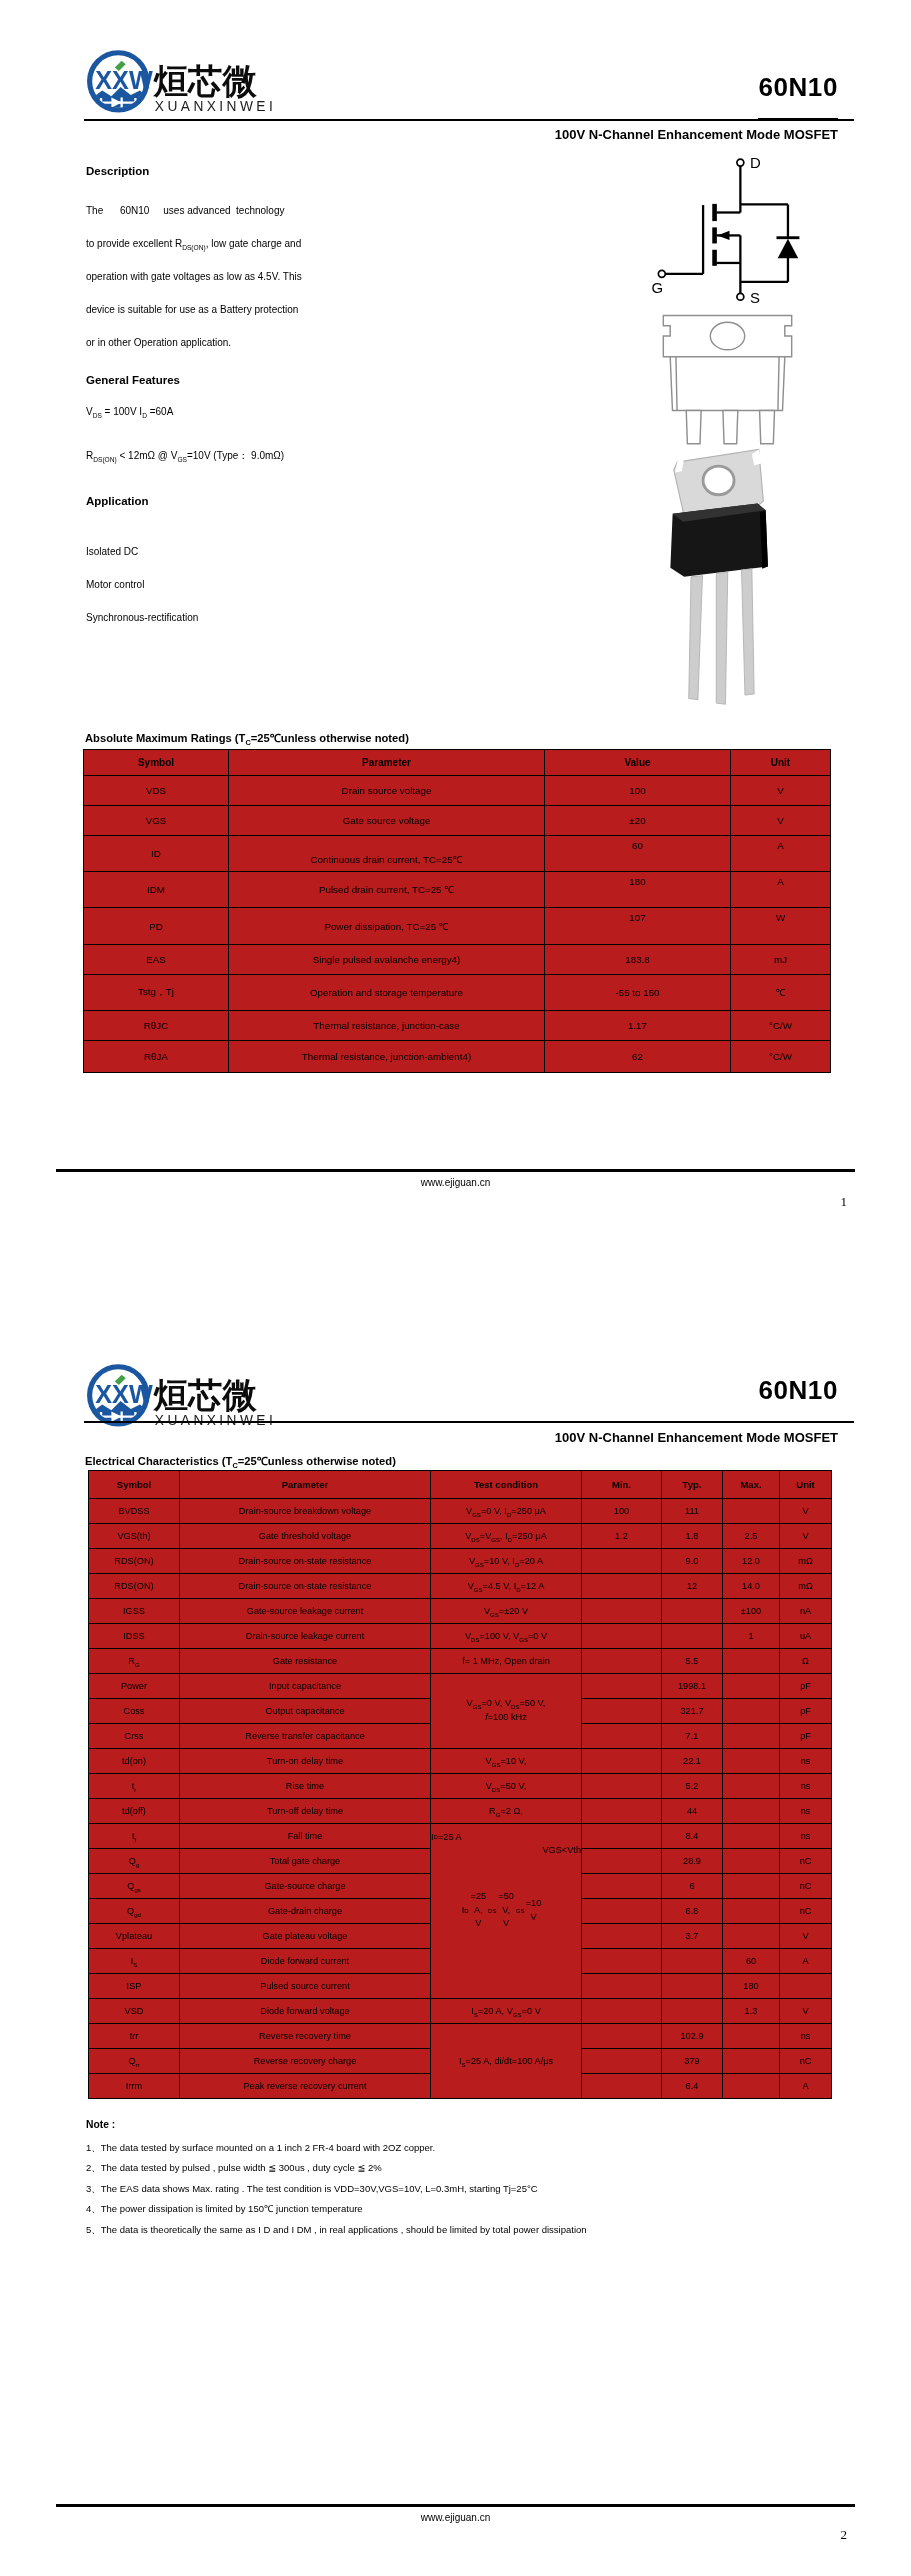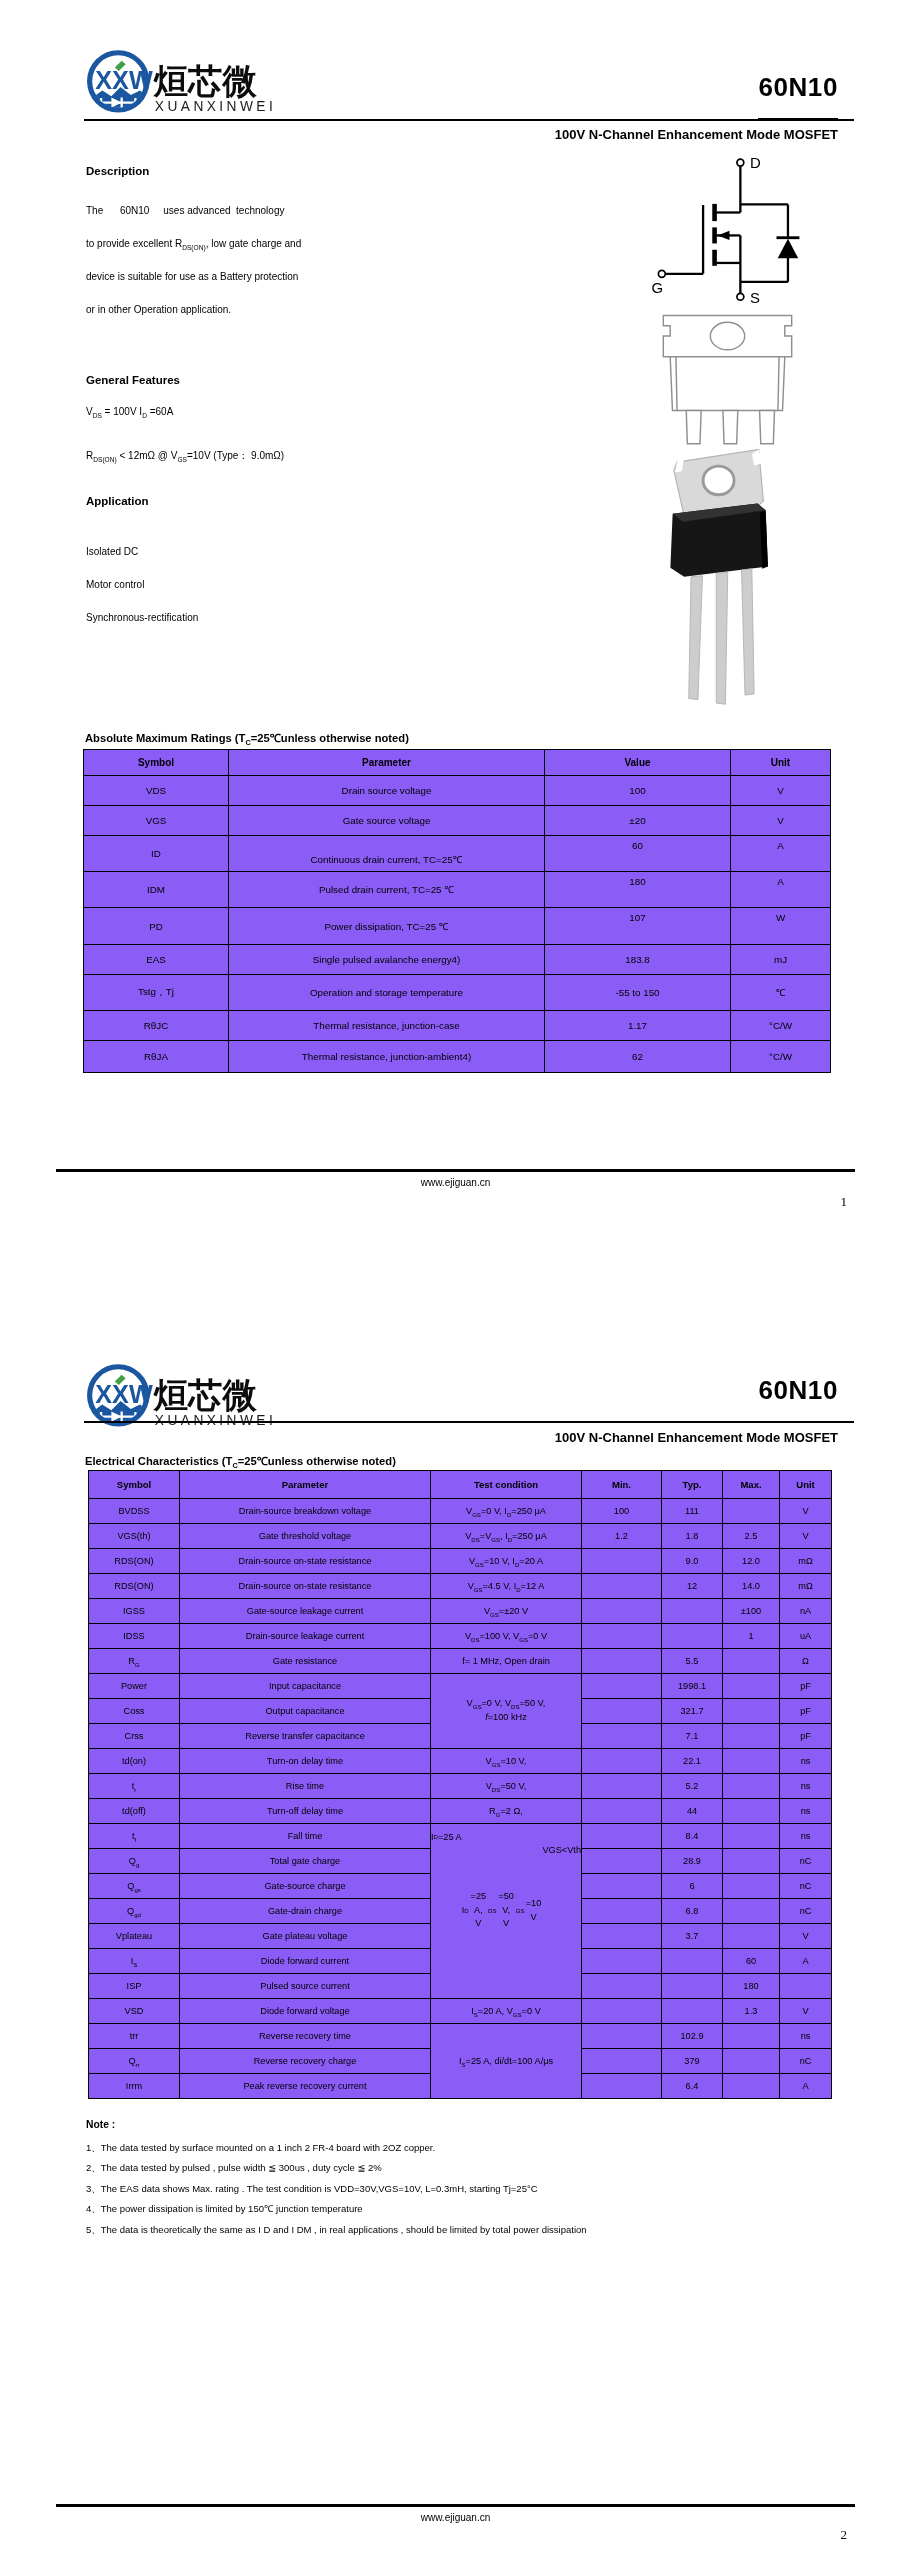--- a/index.html
+++ b/index.html
@@ -15,21 +15,21 @@
     letter-spacing:0.6px; border-bottom:2.9px solid #000; padding-bottom:16px; line-height:1.1;
   }
   .subtitle { position:absolute; right:73px; font-weight:bold; font-size:13px; }
   .h-section { position:absolute; font-weight:bold; font-size:11.5px; }
   .h-table { position:absolute; font-weight:bold; font-size:11.2px; }
   .bodytext { position:absolute; font-size:10px; }
   .dline { white-space:pre; }
   .desc { line-height:33px; }
   .apps { line-height:33px; }
   .featline { position:absolute; font-size:10px; }
-  table { border-collapse:collapse; table-layout:fixed; position:absolute; background:#8b5cf6; }
+  table { border-collapse:collapse; table-layout:fixed; position:absolute; background:#b91c1c; }
   td, th { border:1.1px solid #000; text-align:center; vertical-align:middle; padding:0 2.3px; }
   #t1 { left:83px; top:749px; width:748px; font-size:9.8px; }
   #t1 th { height:26px; font-size:10px; }
   #t2 { left:88px; top:1470px; width:743px; font-size:9.2px; }
   #t2 th { height:27.5px; font-size:9.5px; }
   #t2 tr { height:25px; }
   sub { font-size:66%; line-height:0; }
   .vtop { vertical-align:top; padding-top:4px; }
   .mstack { display:flex; flex-direction:row; height:172px; }
   .ms1 { height:25px; display:flex; align-items:center; justify-content:center; }
@@ -67,20 +67,21 @@
   </svg>
 
   <div class="partnum" style="top:73px">60N10</div>
   <div class="rule" style="left:84px;top:119px;width:770px;height:2.3px"></div>
   <div class="subtitle" style="top:127px">100V N-Channel Enhancement Mode MOSFET</div>
 
   <div class="h-section" style="left:86px;top:165px">Description</div>
   <div class="bodytext desc" style="left:86px;top:194px;width:402px">
     <div class="dline">The      60N10     uses advanced  technology</div>
     <div class="dline">to provide excellent R<sub>DS(ON)</sub>, low gate charge and</div>
+    <div class="dline">operation with gate voltages as low as 4.5V. This</div>
     <div class="dline">device is suitable for use as a Battery protection</div>
     <div class="dline">or in other Operation application.</div>
   </div>
 
   <div class="h-section" style="left:86px;top:374px">General Features</div>
   <div class="featline" style="left:86px;top:406px">V<sub>DS</sub> = 100V  I<sub>D</sub> =60A</div>
   <div class="featline" style="left:86px;top:449px">R<sub>DS(ON)</sub> &lt; 12mΩ @ V<sub>GS</sub>=10V (Type： 9.0mΩ)</div>
 
   <div class="h-section" style="left:86px;top:495px">Application</div>
   <div class="bodytext apps" style="left:86px;top:535px">

